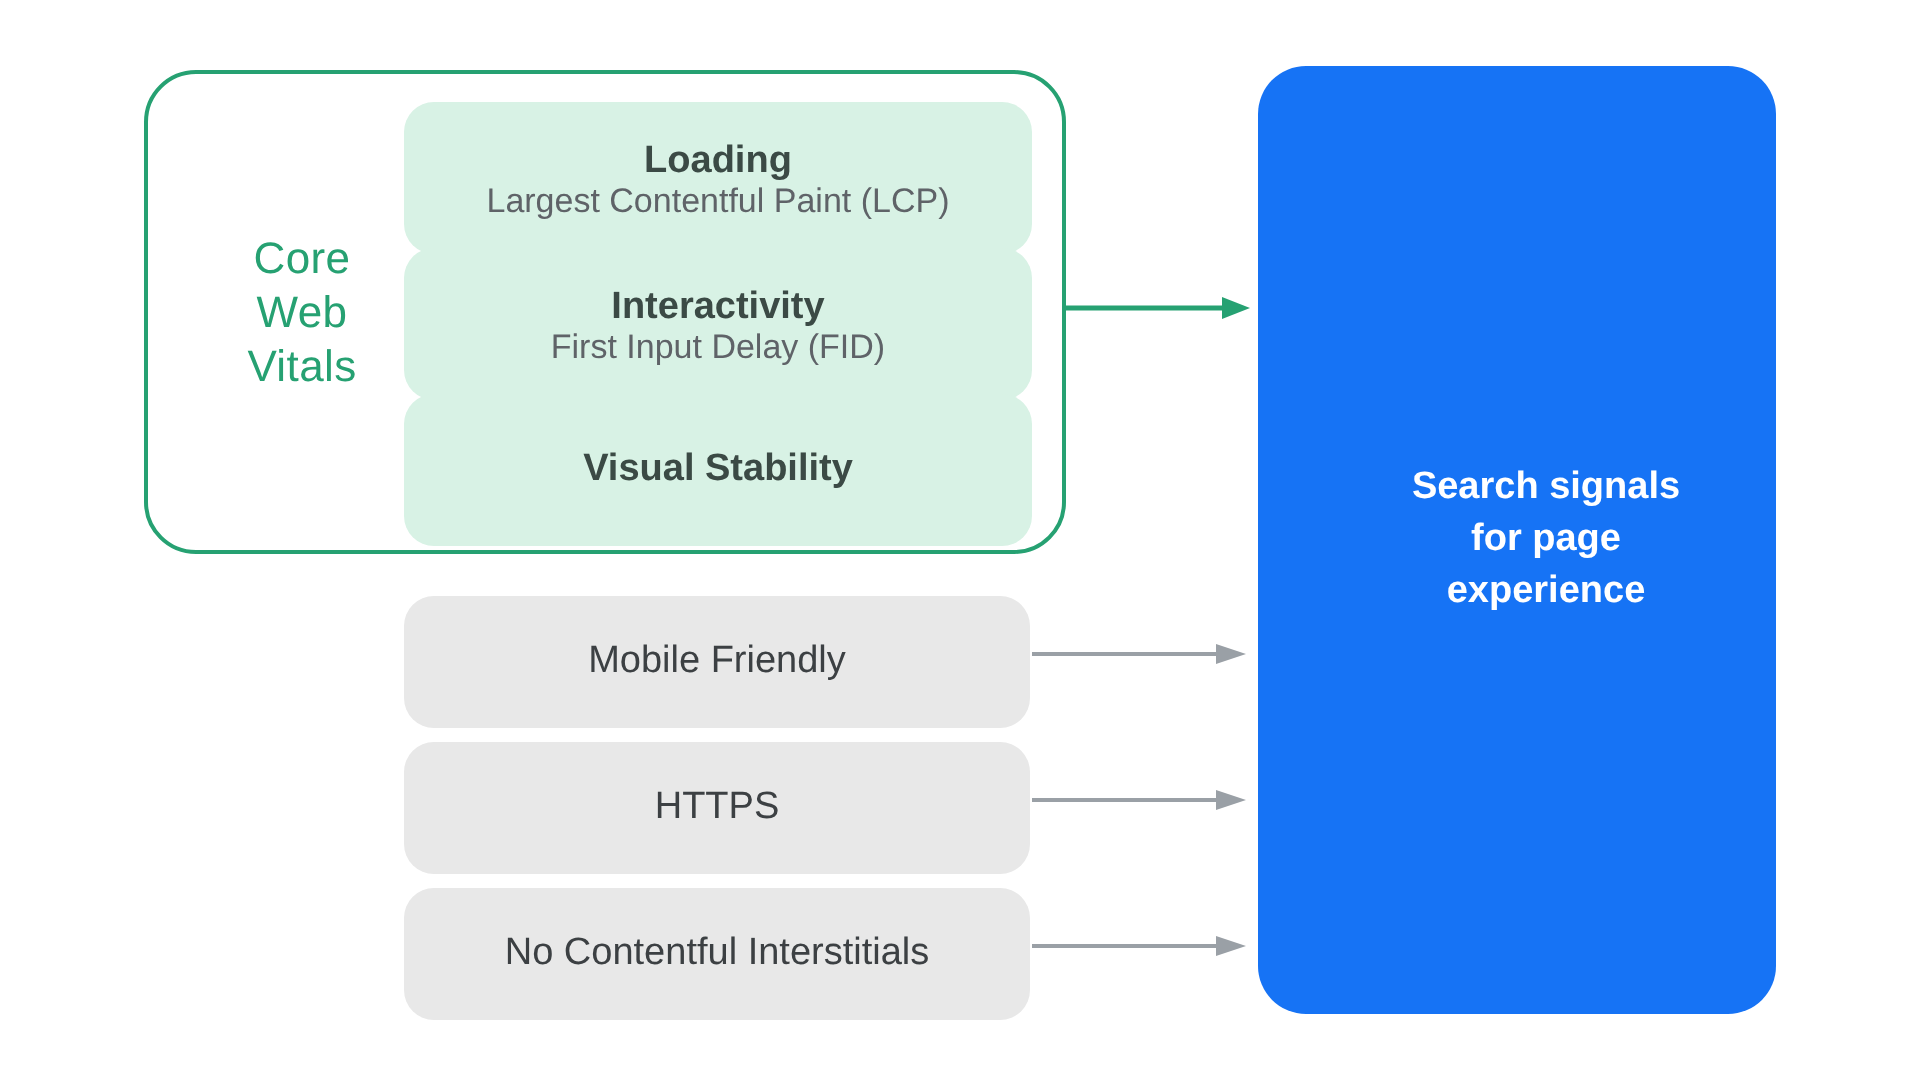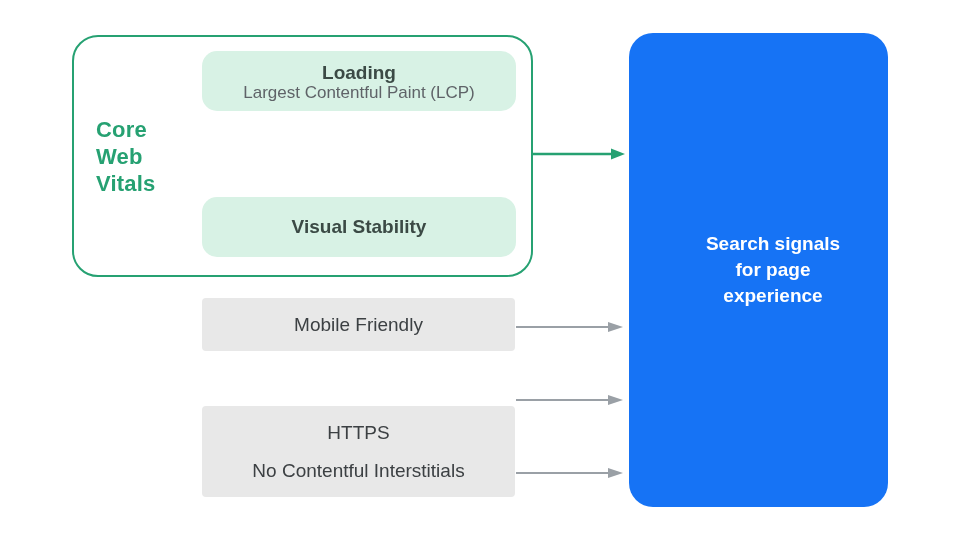--- a/index.html
+++ b/index.html
@@ -8,39 +8,39 @@
     font-family:"Liberation Sans","DejaVu Sans",sans-serif;
   }
   
   .cwv-group{
     position:absolute;left:72px;top:35px;width:461px;height:242px;
     border:2px solid var(--green,#26a172);border-radius:26px;box-sizing:border-box;
     background:#ffffff;
   }
   .cwv-label{
     position:absolute;left:22px;top:50%;transform:translateY(-50%);width:110px;
-    text-align:left;color:var(--green,#26a172);font-weight:bold;font-size:22px;
+    text-align:center;color:var(--green,#26a172);font-weight:normal;font-size:22px;
     line-height:27px;white-space:pre-line;letter-spacing:.2px;
   }
   .metric-pill{
-    position:absolute;left:128px;width:314px;height:60px;border-radius:15px;
+    position:absolute;left:128px;width:314px;height:76px;border-radius:15px;
     background:var(--mint,#d8f2e5);display:flex;flex-direction:column;
     align-items:center;justify-content:center;box-sizing:border-box;
   }
   .metric-pill .t{font-size:19px;font-weight:bold;color:var(--metric-text,#3b4a45);line-height:22px;}
   .metric-pill .s{font-size:17px;color:var(--subtitle-gray,#5f6368);line-height:16px;margin-top:1px;}
   .metric-1{top:14px;} .metric-2{top:87px;} .metric-3{top:160px;}
 
   
   .signal-pill{
-    position:absolute;left:202px;width:313px;height:53px;border-radius:4px;
+    position:absolute;left:202px;width:313px;height:66px;border-radius:15px;
     background:var(--pill-gray,#e8e8e8);display:flex;align-items:center;justify-content:center;
     font-size:19px;color:var(--signal-text,#3c4043);
   }
-  .signal-1{top:298px;} .signal-2{top:371px;margin-top:35px;} .signal-3{top:444px;}
+  .signal-1{top:298px;} .signal-2{top:371px;} .signal-3{top:444px;}
 
   
   .result-box{
     position:absolute;left:629px;top:33px;width:259px;height:474px;border-radius:24px;
     background:var(--blue,#1673f5);display:flex;align-items:center;justify-content:center;
   }
   .result-label{
     color:#ffffff;font-weight:bold;font-size:19px;line-height:26px;text-align:center;
     white-space:pre-line;
     margin-left:29px;
@@ -61,20 +61,24 @@
   <div class="cwv-group">
     <div class="cwv-label">Core
 Web
 Vitals</div>
 
     <div class="metric-pill metric-1">
       <div class="t">Loading</div>
       <div class="s">Largest Contentful Paint (LCP)</div>
     </div>
 
+    <div class="metric-pill metric-2">
+      <div class="t">Interactivity</div>
+      <div class="s">First Input Delay (FID)</div>
+    </div>
 
     <div class="metric-pill metric-3">
       <div class="t">Visual Stability</div>
     </div>
   </div>
 
   <svg class="arrow arrow-green" width="92" height="18" viewBox="0 0 92 18">
     <line x1="0" y1="9" x2="79" y2="9" stroke="#26a172" stroke-width="2.5"></line>
     <polygon points="78,3.5 92,9 78,14.5" fill="#26a172"></polygon>
   </svg>

